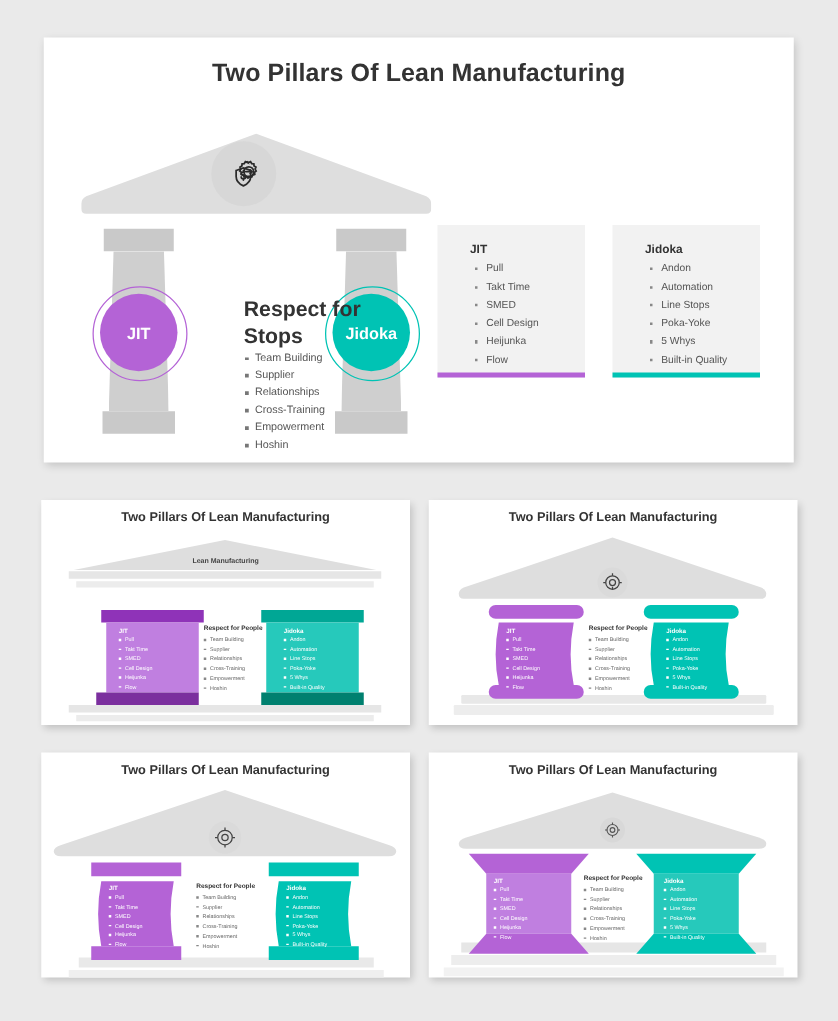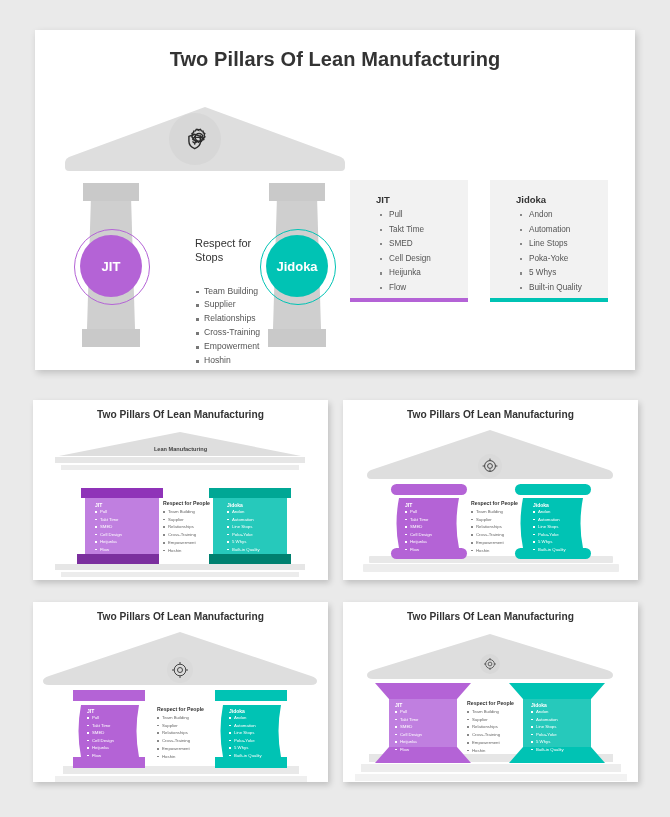--- a/index.html
+++ b/index.html
@@ -62,21 +62,21 @@
   }
   .disc-jit{left:15px;top:130px;background:#b463d6;}
   .ring-jit{left:9px;top:124px;border-color:#b463d6;}
   .disc-jid{left:201px;top:130px;background:#00c3b4;}
   .ring-jid{left:195px;top:124px;border-color:#00c3b4;}
 
   .respect{
     position:absolute;left:130px;top:132px;width:105px;
   }
   .respect-title{
-    font-size:11px;font-weight:normal;color:#333;line-height:1.25;margin-bottom:20px;
+    font-size:17px;font-weight:bold;color:#333;line-height:1.25;margin-bottom:0;
   }
   .respect ul{margin:0;padding:0;list-style:none;}
   .respect li{
     font-size:8.6px;color:#555;line-height:1.62;padding-left:9px;position:relative;
   }
   .respect li:before{
     content:"";position:absolute;left:1px;top:6px;width:2.5px;height:2.5px;background:#777;
   }
 
   

